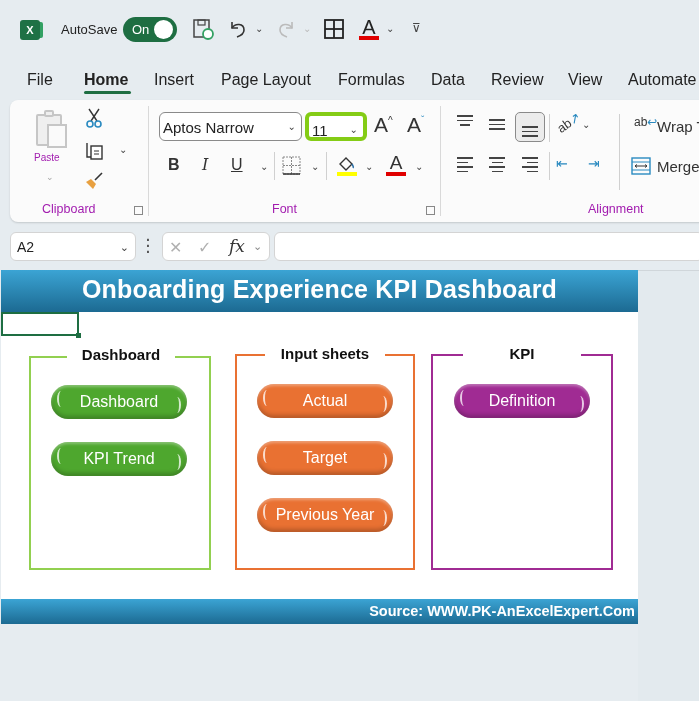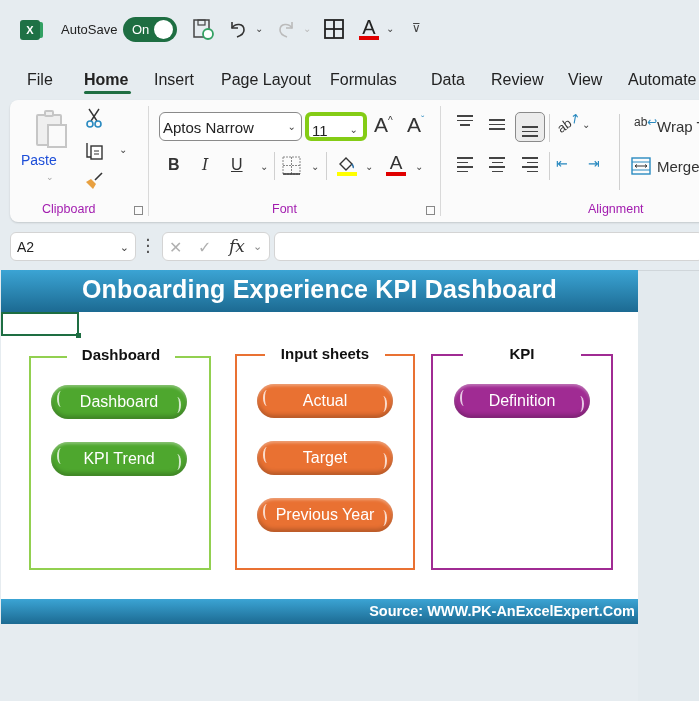--- a/index.html
+++ b/index.html
@@ -31,21 +31,21 @@
   
   .ribbon { position: absolute; left: 10px; top: 100px; width: 700px; height: 122px; background: #fbfbfb; border-radius: 8px; box-shadow: 0 1px 2px rgba(0,0,0,0.15); }
   .group-label { position: absolute; font-size: 12.5px; color: #a21caf; }
   .group-sep { position: absolute; top: 6px; width: 1px; height: 110px; background: #d9d9d9; }
   .launcher { position: absolute; font-size: 10px; color: #555; border: 1px solid #888; width: 9px; height: 9px; }
 
   .paste-icon { position: absolute; left: 26px; top: 10px; width: 36px; height: 40px; }
   .paste-board { position: absolute; left: 0; top: 4px; width: 26px; height: 32px; border: 2px solid #c6c6c6; border-radius: 2px; background: #efefef; }
   .paste-clip { position: absolute; left: 8px; top: 0; width: 10px; height: 7px; border: 2px solid #c6c6c6; background: #efefef; border-radius: 2px; }
   .paste-sheet { position: absolute; left: 11px; top: 14px; width: 20px; height: 24px; border: 2px solid #c6c6c6; background: #fafafa; }
-  .paste-label { position: absolute; left: 11px; top: 52px; font-size: 14px; color: #1d4ed8; }
+  .paste-label { position: absolute; left: 24px; top: 52px; font-size: 10px; color: #a21caf; }
   .paste-chev { position: absolute; left: 36px; top: 72px; font-size: 9px; color: #a6a6a6; }
 
   .rb-icon { position: absolute; color: #333; font-size: 16px; line-height: 1; }
   .rb-chev { position: absolute; font-size: 10px; color: #444; }
 
   .font-select { position: absolute; left: 149px; top: 12px; width: 143px; height: 29px; border: 1px solid #8a8a8a; border-radius: 6px; background: #fff; }
   .font-select span.v { position: absolute; left: 3px; top: 6px; font-size: 15px; color: #222; }
   .font-select span.c { position: absolute; right: 5px; top: 8px; font-size: 10px; color: #444; }
   .size-select { position: absolute; left: 295px; top: 12px; width: 62px; height: 29px; border: 4px solid #84cc16; border-radius: 6px; background: #fff; }
   .size-select span.v { position: absolute; left: 3px; top: 6px; font-size: 15px; color: #222; }
@@ -132,21 +132,21 @@
   </div>
   <span class="qa-chev" style="left:386px;">⌄</span>
   <span class="qa-chev" style="left:412px;font-size:12px;top:21px;">⊽</span>
 </div>
 
 <div class="tabs">
   <span class="tab" style="left:27px;">File</span>
   <span class="tab active" style="left:84px;">Home</span>
   <span class="tab" style="left:154px;">Insert</span>
   <span class="tab" style="left:221px;">Page Layout</span>
-  <span class="tab" style="left:330px;">Formulas</span>
+  <span class="tab" style="left:338px;">Formulas</span>
   <span class="tab" style="left:431px;">Data</span>
   <span class="tab" style="left:491px;">Review</span>
   <span class="tab" style="left:568px;">View</span>
   <span class="tab" style="left:628px;">Automate</span>
 </div>
 <div class="tab-underline"></div>
 
 <div class="ribbon">
 
   <div>

